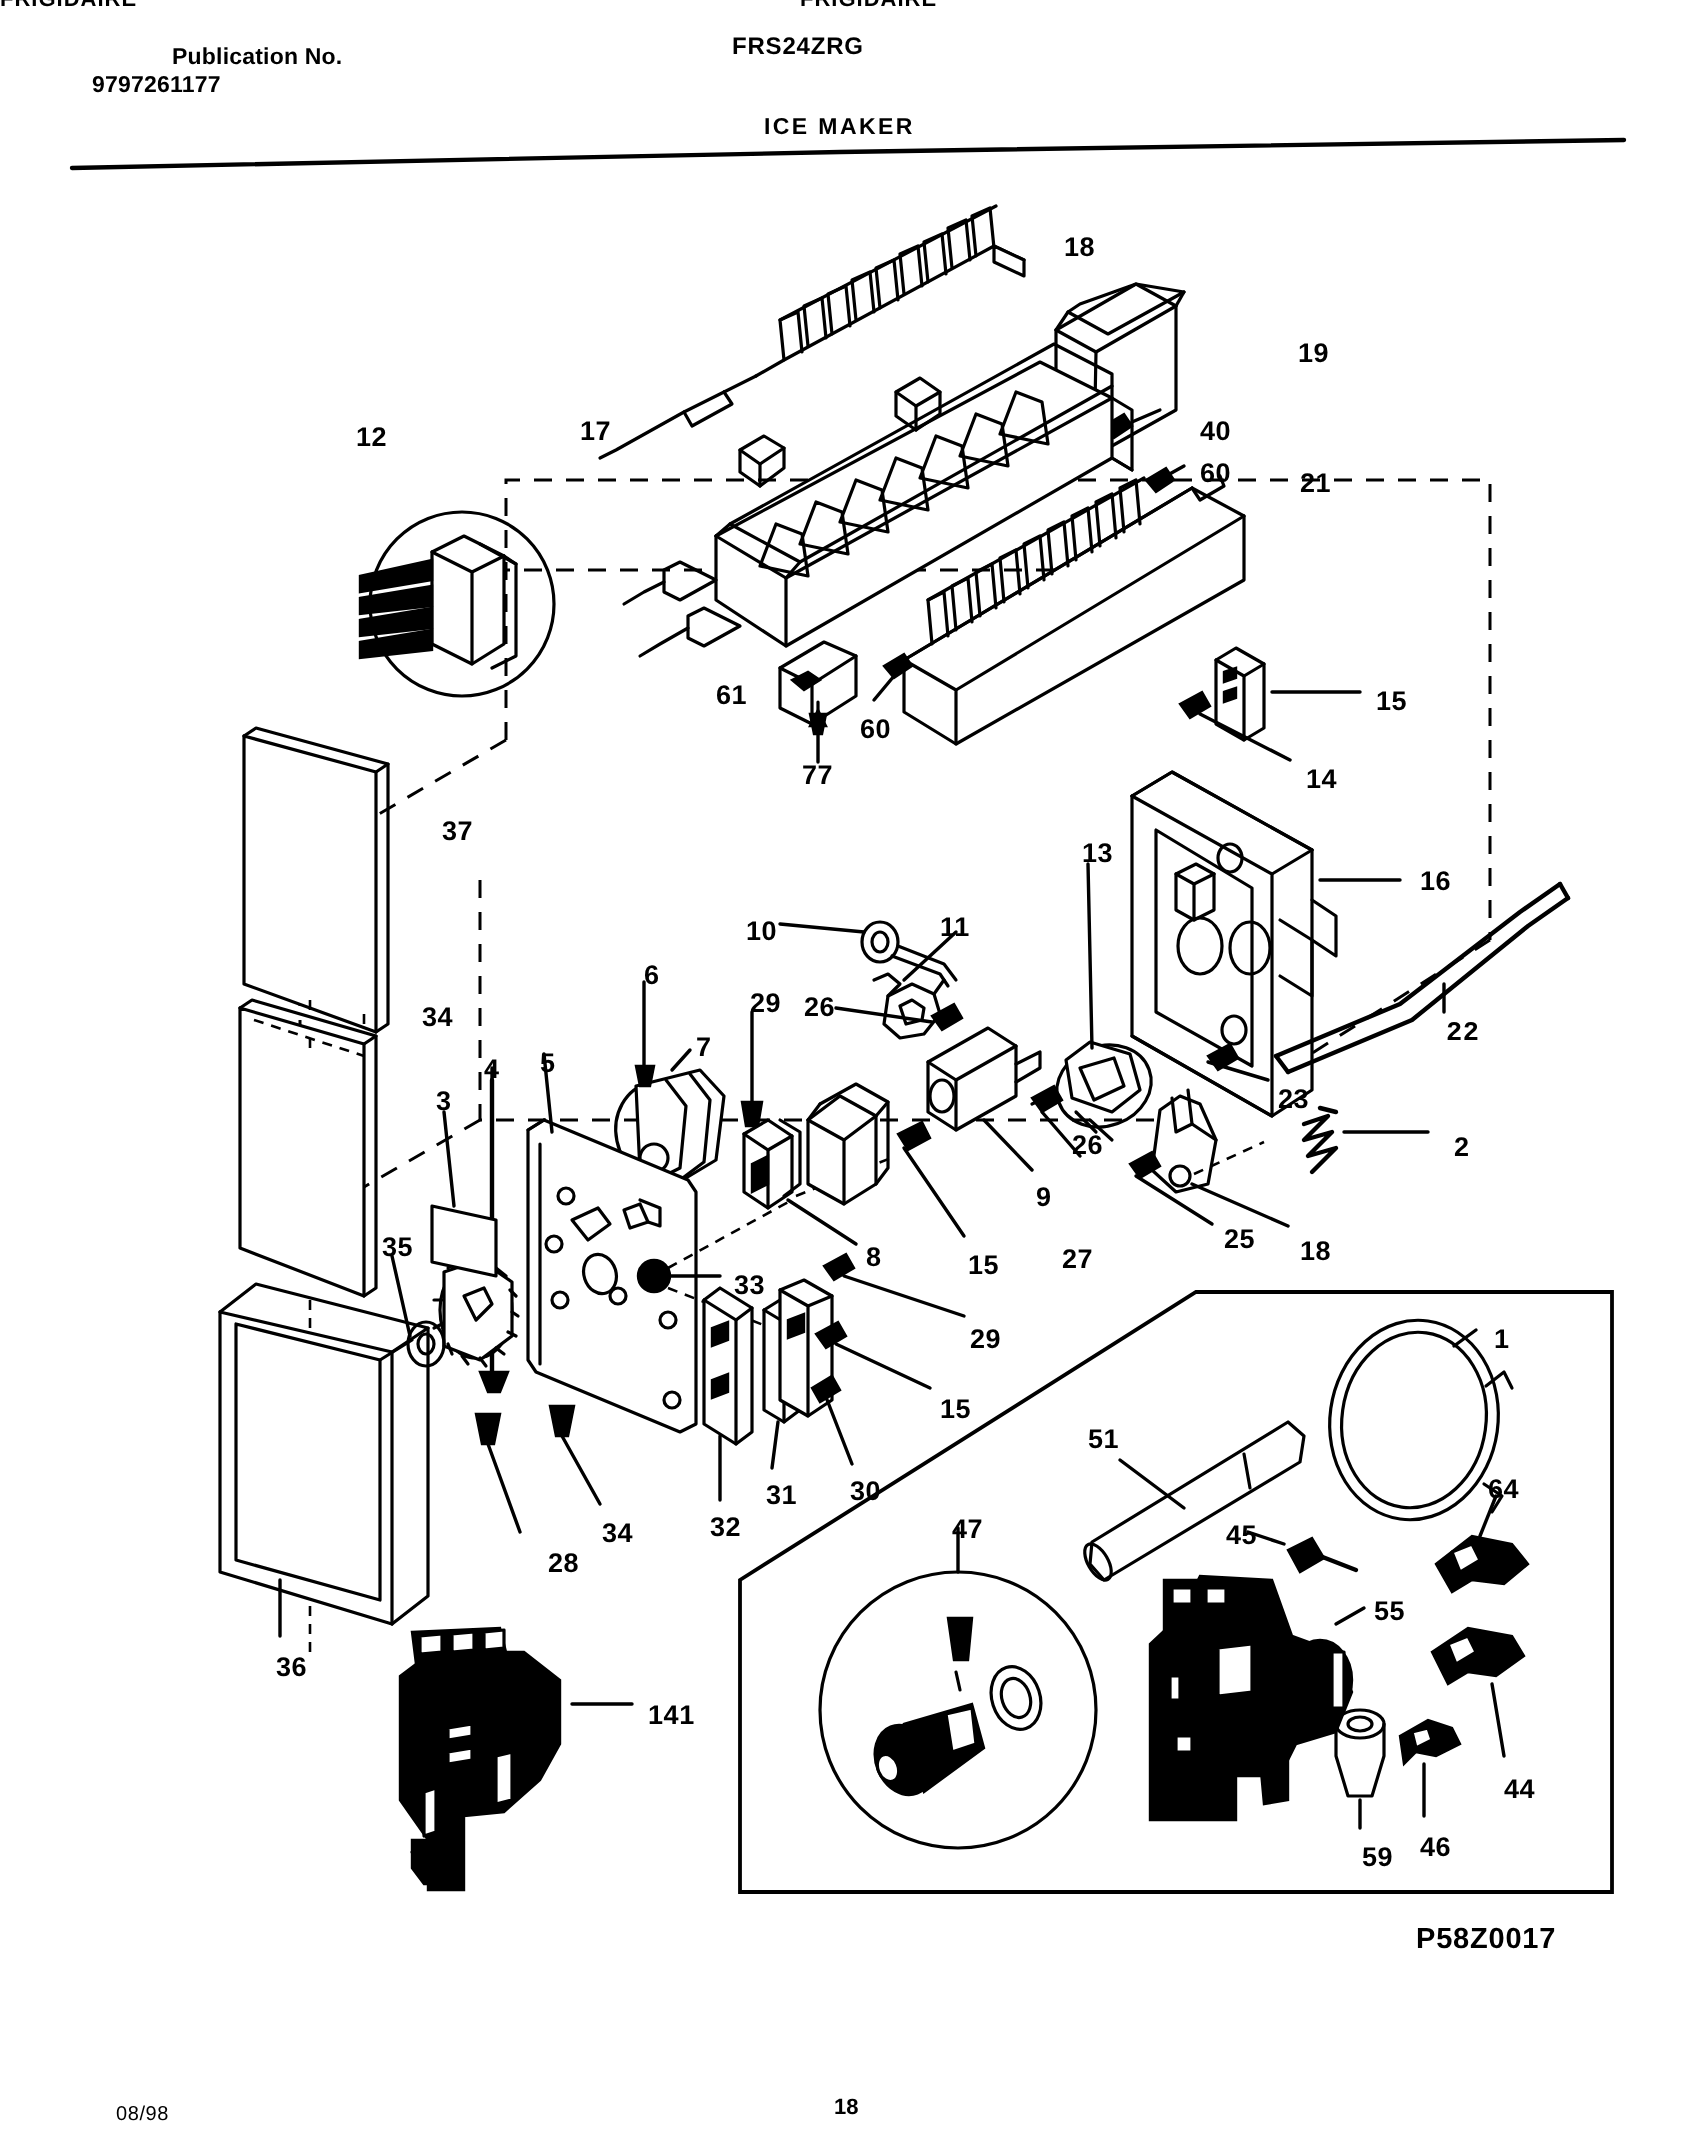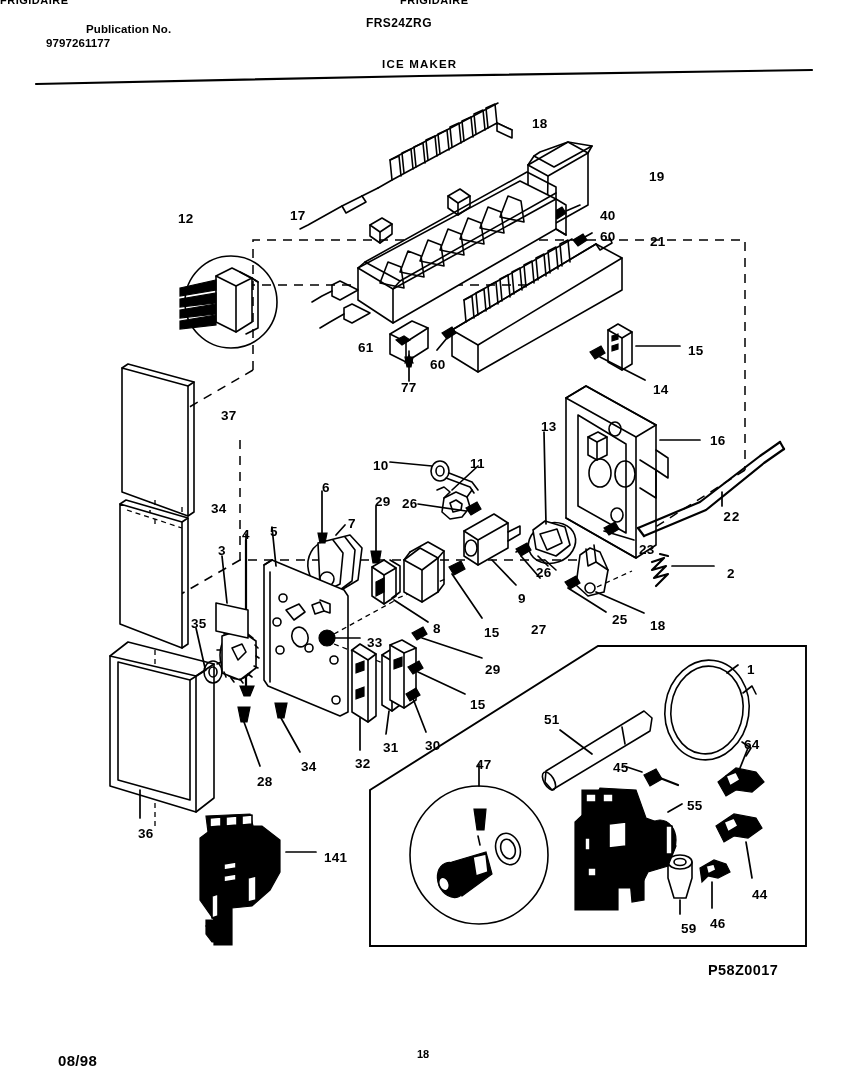--- a/index.html
+++ b/index.html
@@ -32,21 +32,21 @@
   .model{
     position:absolute;left:366px;top:16px;font-size:12px;font-weight:bold;
     letter-spacing:.4px;
   }
   .sectiontitle{
     position:absolute;left:382px;top:58px;font-size:11.5px;font-weight:bold;
     letter-spacing:1.2px;
   }
 
   
-  .foot-date{position:absolute;left:58px;top:1052px;font-size:15px;font-weight:bold;letter-spacing:.3px;text-align:right;}
+  .foot-date{position:absolute;left:58px;top:1052px;font-size:10px;font-weight:normal;letter-spacing:.3px;text-align:right;}
   .foot-page{position:absolute;left:417px;top:1048px;font-size:11px;font-weight:bold;}
 
   
   svg.art{position:absolute;left:0;top:0;width:848px;height:1070px;}
   .ln{fill:none;stroke:#000;stroke-width:1.6;stroke-linejoin:round;stroke-linecap:round;}
   .ln2{fill:none;stroke:#000;stroke-width:2.2;stroke-linejoin:round;stroke-linecap:round;}
   .lnT{fill:none;stroke:#000;stroke-width:1.1;stroke-linejoin:round;stroke-linecap:round;}
   .fillblk{fill:#000;stroke:#000;stroke-width:1.2;}
   .fillwht{fill:#fff;stroke:#000;stroke-width:1.6;stroke-linejoin:round;}
   .dash{fill:none;stroke:#000;stroke-width:1.5;stroke-dasharray:9 7;stroke-linecap:butt;}
@@ -656,21 +656,21 @@
       <div class="cal" style="left: 484px; top: 626px;">15</div>
       <div class="cal" style="left: 191px; top: 617px;">35</div>
       <div class="cal" style="left: 433px; top: 622px;">8</div>
       <div class="cal" style="left: 367px; top: 636px;">33</div>
       <div class="cal" style="left: 485px; top: 663px;">29</div>
       <div class="cal" style="left: 470px; top: 698px;">15</div>
       <div class="cal" style="left: 425px; top: 739px;">30</div>
       <div class="cal" style="left: 383px; top: 741px;">31</div>
       <div class="cal" style="left: 355px; top: 757px;">32</div>
       <div class="cal" style="left: 301px; top: 760px;">34</div>
-      <div class="cal" style="left: 257px; top: 775px;">28</div>
+      <div class="cal" style="left: 274px; top: 775px;">28</div>
       <div class="cal" style="left: 138px; top: 827px;">36</div>
       <div class="cal" style="left: 324px; top: 851px;">141</div>
       <div class="cal" style="left: 747px; top: 663px;">1</div>
       <div class="cal" style="left: 544px; top: 713px;">51</div>
       <div class="cal" style="left: 476px; top: 758px;">47</div>
       <div class="cal" style="left: 613px; top: 761px;">45</div>
       <div class="cal" style="left: 744px; top: 738px;">64</div>
       <div class="cal" style="left: 687px; top: 799px;">55</div>
       <div class="cal" style="left: 752px; top: 888px;">44</div>
       <div class="cal" style="left: 681px; top: 922px;">59</div>

